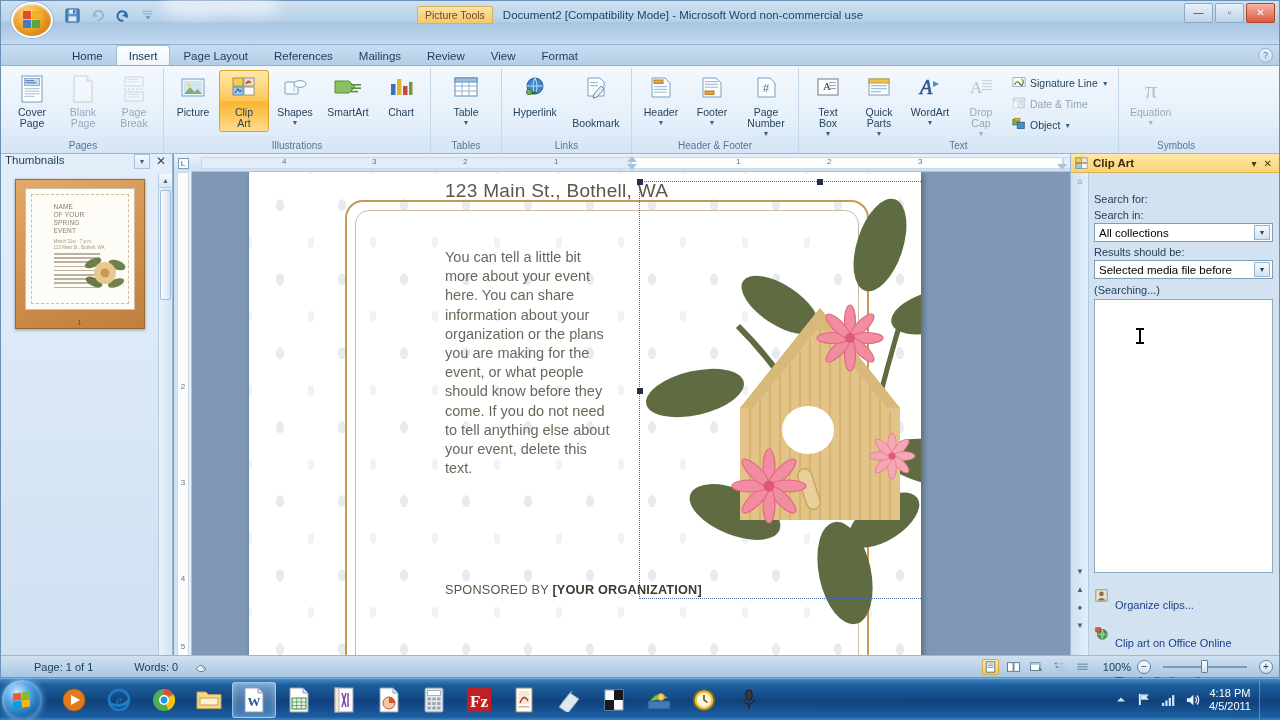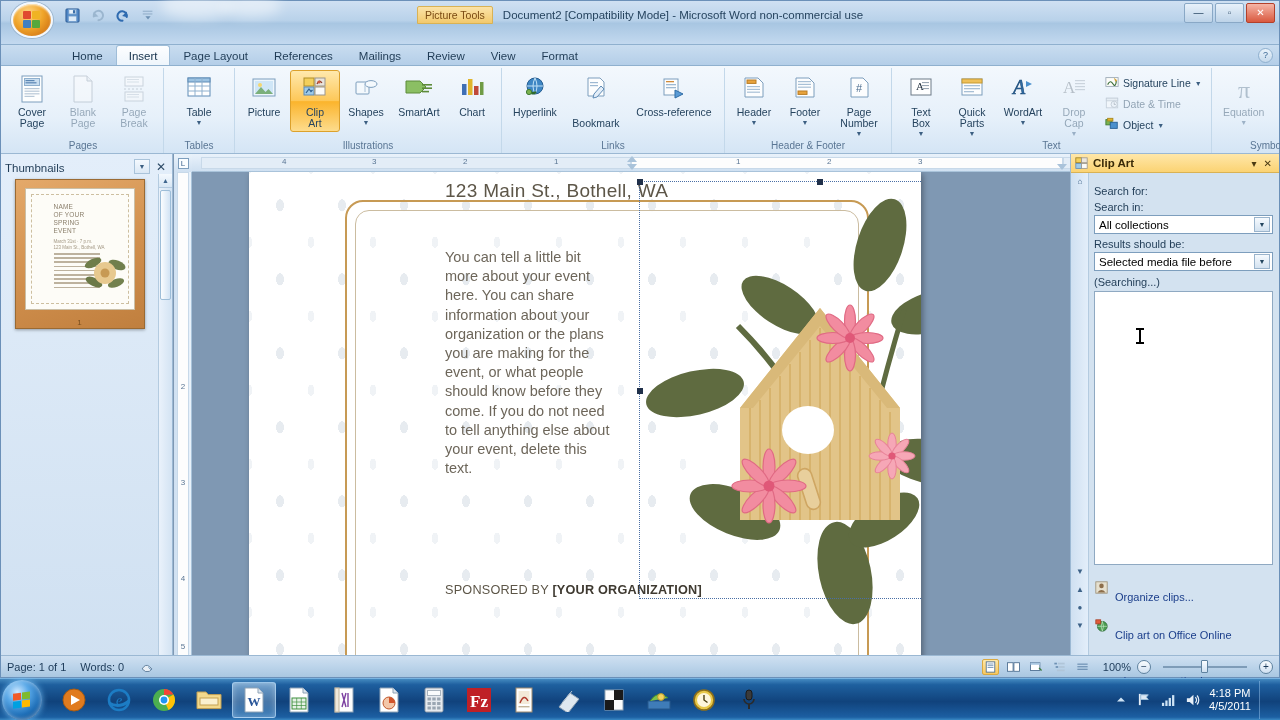--- a/index.html
+++ b/index.html
@@ -130,21 +130,21 @@
 
   
   .workspace { position:relative; height:517px; background:#7f98b3; }
 
   
   .thumbpane {
     position:absolute; left:0; top:0; width:172px; height:100%;
     background:linear-gradient(180deg,#e3eefa,#cfe0f1);
     border-right:1px solid #9bb8d3;
   }
-  .thumb-head { height:20px; display:flex; align-items:flex-end; padding:0 4px; gap:4px; }
+  .thumb-head { height:20px; display:flex; align-items:flex-start; padding:0 4px; gap:4px; }
   .thumb-title { font-size:11.5px; color:#1f3b55; }
   .thumb-drop { margin-left:auto; width:16px; height:15px; border:1px solid #a9c3da; background:linear-gradient(180deg,#f4f9fe,#dbe8f5); display:flex; align-items:center; justify-content:center; cursor:pointer;}
   .thumb-close { width:14px; text-align:center; color:#2c4a66; font-size:12px; cursor:pointer; }
   .thumb-body { position:absolute; left:0; right:14px; top:20px; bottom:0; overflow:hidden; }
 
   .thumb-card {
     margin:5px auto 0; width:130px; height:150px; position:relative;
     background:linear-gradient(160deg,#e4a96a,#d08f4d 55%,#c07f3e);
     border:1px solid #9a6a33; box-shadow:0 1px 3px rgba(0,0,0,.35);
   }
@@ -254,21 +254,21 @@
     position:absolute; right:0; top:0; width:209px; bottom:0;
     background:#d3e2f0; border-left:1px solid #9bb8d3;
   }
   .cap-head { height:19px; display:flex; align-items:center; padding:0 3px; gap:4px;
     background:linear-gradient(180deg,#ffe7a9,#fbd373); border-bottom:1px solid #d9b254; }
   .cap-icon { width:15px; height:14px; display:flex; align-items:center; justify-content:center; }
   .cap-title { font-size:11.5px; color:#3a2a08; font-weight:bold; }
   .cap-actions { margin-left:auto; display:flex; gap:7px; padding-right:4px; }
   .cap-actions span { font-size:10px; color:#4a3a12; cursor:pointer; }
 
-  .cap-body { position:absolute; left:19px; right:0; top:19px; bottom:0; padding:8px 6px 0 4px; }
+  .cap-body { position:absolute; left:19px; right:0; top:19px; bottom:0; padding:16px 6px 0 4px; }
   .cap-label { font-size:11px; color:#1f3b55; margin:4px 0 2px; }
   .cap-row { display:flex; gap:5px; align-items:center; }
   .cap-input {
     flex:1; height:19px; border:1px solid #7d9ebd; background:#fff;
     display:flex; align-items:center; padding:0 3px; font-size:11.5px; color:#000; cursor:text;
   }
   .cap-input .sel { background:#316ac5; color:#fff; }
   .caret-bar { width:1px; height:13px; background:#000; margin-left:1px; }
   .cap-btn {
     width:41px; height:21px; border:1px solid #5d7f9f; border-radius:3px;
@@ -297,21 +297,21 @@
     background:linear-gradient(90deg,#cfe0f1,#e3eefa); border-right:1px solid #b4cbe0;
   }
   .cap-rail-icon { width:18px; height:16px; display:flex; align-items:center; justify-content:center; font-size:8px; color:#3d6288; cursor:pointer; }
 
   
   .statusbar {
     position:absolute; left:0; right:0; bottom:0; height:22px;
     background:linear-gradient(180deg,#cfe0f1 0%, #bcd4ea 50%, #a9c7e1 100%);
     border-top:1px solid #9bb8d3; display:flex; align-items:center; padding:0 6px; gap:14px;
   }
-  .sb-text { font-size:11px; color:#1c3a58; cursor:pointer; }
+  .sb-text { font-size:11px; color:#1c3a58; cursor:pointer;margin-left:27px; }
   .sb-right { margin-left:auto; display:flex; align-items:center; gap:6px; }
   .viewbtn { width:17px; height:16px; border:1px solid transparent; border-radius:2px;
     display:flex; align-items:center; justify-content:center; cursor:pointer; }
   .viewbtn.active { background:linear-gradient(180deg,#ffe8a8,#f8c860); border-color:#d9a942; }
   .zoomslider { position:relative; width:96px; height:14px; display:flex; align-items:center; }
   .zoomtrack { position:absolute; left:6px; right:6px; height:2px; background:#7e9cb8; }
   .zoomnub { position:absolute; left:44px; width:7px; height:13px; background:linear-gradient(180deg,#fbfdff,#cfe0f1); border:1px solid #5f829f; border-radius:1px; cursor:pointer;}
   .zoombtn { width:14px; height:14px; border-radius:50%; border:1px solid #5f829f;
     background:linear-gradient(180deg,#fafdff,#cfe0f1); font-size:10px; line-height:12px; text-align:center; color:#1c3a58; cursor:pointer;}
 
@@ -473,37 +473,20 @@
                 </svg>
             </div>
             <div class="lbl">Page
 Break</div>
           </div>
         </div>
         <div class="group-label">Pages</div>
       </div>
 
       <div class="group">
-        <div class="group-items" style="padding-left:6px;padding-right:6px;">
-          <div class="btn-big">
-            <div class="ico">
-              <svg width="30" height="28" viewBox="0 0 30 28">
-                  <rect x="4" y="2" width="22" height="18" fill="#fff" stroke="#5f8bb6"></rect>
-                  <rect x="4" y="2" width="22" height="4" fill="#9cc3e2" stroke="#5f8bb6"></rect>
-                  <path d="M11 2 v18 M18 2 v18 M4 10 h22 M4 15 h22" stroke="#8fb0ce"></path>
-                </svg>
-            </div>
-            <div class="lbl">Table</div>
-            <div class="caret">▼</div>
-          </div>
-        </div>
-        <div class="group-label">Tables</div>
-      </div>
-
-      <div class="group">
         <div class="group-items">
           <div class="btn-big">
             <div class="ico">
               <svg width="30" height="28" viewBox="0 0 30 28">
                   <rect x="4" y="3" width="22" height="17" fill="#eef6fc" stroke="#7d9ebd"></rect>
                   <rect x="6" y="5" width="18" height="13" fill="#cfe6f7"></rect>
                   <circle cx="11" cy="9" r="2" fill="#f5d76e"></circle>
                   <path d="M6 18 l6-7 4.5 5 3-3 4.5 5 z" fill="#7bb07b"></path>
                 </svg>
             </div>
@@ -555,20 +538,37 @@
                   <rect x="23" y="6" width="3.5" height="13" fill="#6f9b45"></rect>
                 </svg>
             </div>
             <div class="lbl">Chart</div>
           </div>
         </div>
         <div class="group-label">Illustrations</div>
       </div>
 
       <div class="group">
+        <div class="group-items" style="padding-left:6px;padding-right:6px;">
+          <div class="btn-big">
+            <div class="ico">
+              <svg width="30" height="28" viewBox="0 0 30 28">
+                  <rect x="4" y="2" width="22" height="18" fill="#fff" stroke="#5f8bb6"></rect>
+                  <rect x="4" y="2" width="22" height="4" fill="#9cc3e2" stroke="#5f8bb6"></rect>
+                  <path d="M11 2 v18 M18 2 v18 M4 10 h22 M4 15 h22" stroke="#8fb0ce"></path>
+                </svg>
+            </div>
+            <div class="lbl">Table</div>
+            <div class="caret">▼</div>
+          </div>
+        </div>
+        <div class="group-label">Tables</div>
+      </div>
+
+      <div class="group">
         <div class="group-items">
           <div class="btn-big" style="width:58px;">
             <div class="ico">
               <svg width="30" height="28" viewBox="0 0 30 28">
                   <circle cx="15" cy="10" r="8" fill="#3e86c4" stroke="#265e92"></circle>
                   <path d="M7 10 h16 M15 2 q4 8 0 16 M15 2 q-4 8 0 16" stroke="#bfe0f5" fill="none"></path>
                   <path d="M9 15 q3 4 7 1" stroke="#2e6a2e" stroke-width="2.4" fill="none"></path>
                   <circle cx="9" cy="16" r="2.6" fill="#7bb24e" stroke="#3f7a34"></circle>
                 </svg>
             </div>
@@ -577,32 +577,20 @@
           <div class="btn-big" style="width:62px;gap:12px;">
             <div class="ico">
               <svg width="30" height="28" viewBox="0 0 30 28">
                   <path d="M7 2 h12 l4 4 v14 h-16 z" fill="#fcfdfe" stroke="#7d9ebd"></path>
                   <rect x="9" y="6" width="8" height="1.2" fill="#9db8d2"></rect>
                   <rect x="9" y="9" width="8" height="1.2" fill="#9db8d2"></rect>
                   <path d="M13 18 l7-8 3 3 -7 8 -4 1 z" fill="#e4eef8" stroke="#5f8bb6"></path>
                 </svg>
             </div>
             <div class="lbl">Bookmark</div>
-          </div>
-          <div class="btn-big" style="width:92px;">
-            <div class="ico">
-              <svg width="30" height="28" viewBox="0 0 30 28">
-                  <rect x="5" y="3" width="14" height="16" fill="#fcfdfe" stroke="#7d9ebd"></rect>
-                  <rect x="7" y="5" width="8" height="1.3" fill="#d08b3a"></rect>
-                  <rect x="7" y="8" width="10" height="1.3" fill="#9db8d2"></rect>
-                  <rect x="7" y="11" width="10" height="1.3" fill="#9db8d2"></rect>
-                  <path d="M16 14 l8 4 -8 4 z" fill="#5b9bd5" stroke="#2f6ca5"></path>
-                </svg>
-            </div>
-            <div class="lbl">Cross-reference</div>
           </div>
         </div>
         <div class="group-label">Links</div>
       </div>
 
       <div class="group">
         <div class="group-items">
           <div class="btn-big">
             <div class="ico">
               <svg width="28" height="28" viewBox="0 0 28 28">

